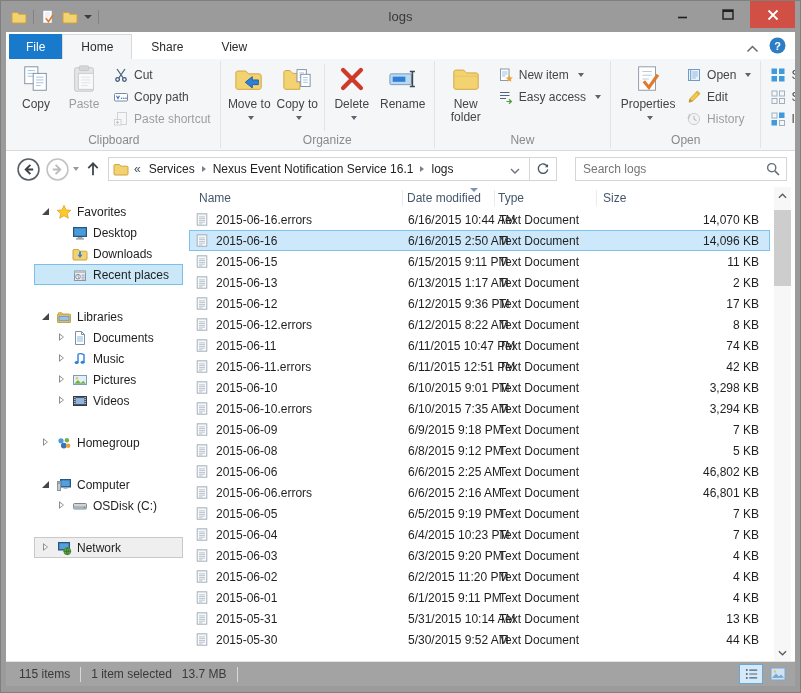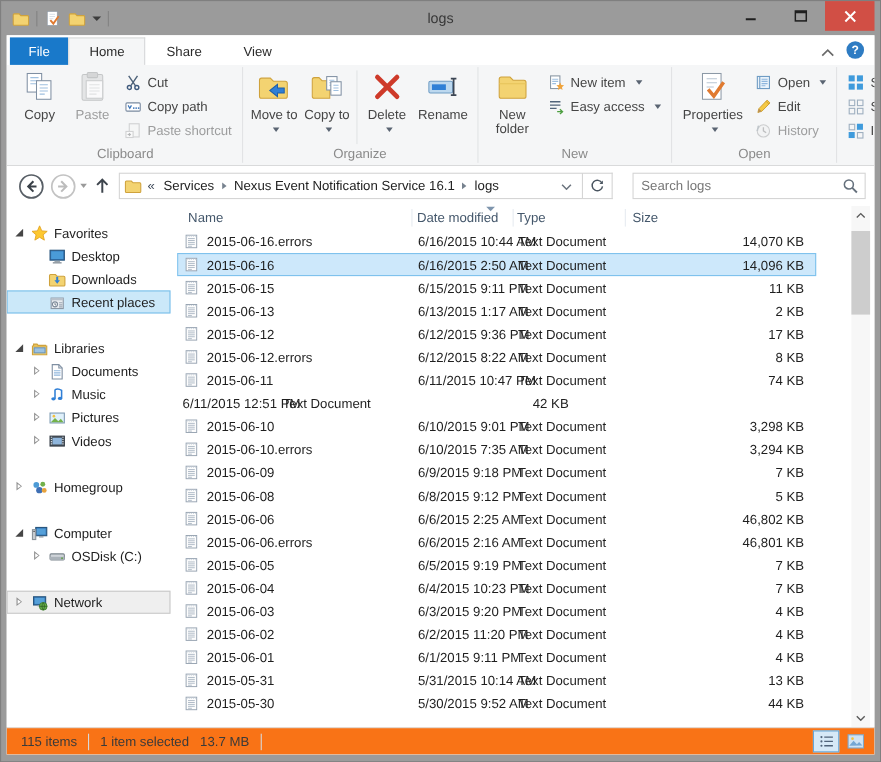--- a/index.html
+++ b/index.html
@@ -49,21 +49,21 @@
   .crumb-ovf{padding:0 2px 0 5px;font-size:12px;color:#3f4a5a;}
   .csep{width:0;height:0;border-left:4px solid #77828f;border-top:3.5px solid transparent;border-bottom:3.5px solid transparent;margin:0 1px;flex:none;}
   .addr-caret{margin-left:auto;padding:0 5px;}
   .refresh-btn{width:27px;height:24px;border:1px solid #d5d5d5;border-left:none;display:flex;align-items:center;justify-content:center;flex:none;}
   .search-box{width:212px;height:24px;border:1px solid #d5d5d5;background:#fff;margin-left:18px;display:flex;align-items:center;flex:none;}
   .search-box input{flex:1;min-width:0;border:none;outline:none;font-size:12px;padding-left:7px;color:#333;font-family:inherit;background:transparent;}
   .search-box input::placeholder{color:#767676;opacity:1;}
   .search-box .i16{margin-right:5px;}
   
   .main{flex:1;display:flex;position:relative;background:#fff;overflow:hidden;}
-  .nav{width:155px;flex:none;padding-top:14px;}
+  .nav{width:155px;flex:none;padding-top:14px;margin-left:28px;}
   .nav-item{height:21px;display:flex;align-items:center;gap:4px;padding-left:6px;font-size:12px;color:#1e1e1e;margin-right:6px;border:1px solid transparent;}
   .nav-item.selected{background:#cbe8f9;border-color:#7cc0ea;}
   .nav-item.focused{background:#efefef;border-color:#c9c9c9;}
   .nav-item.spacer{visibility:hidden;}
   .exp{width:11px;height:11px;position:relative;flex:none;}
   .exp.collapsed::before{content:"";position:absolute;left:2px;top:1px;border-top:4.5px solid transparent;border-bottom:4.5px solid transparent;border-left:5.5px solid #8f8f8f;}
   .exp.collapsed::after{content:"";position:absolute;left:3px;top:3px;border-top:2.5px solid transparent;border-bottom:2.5px solid transparent;border-left:3.5px solid #fff;}
   .exp.expanded::before{content:"";position:absolute;left:1px;top:2px;border-bottom:7px solid #464646;border-left:7px solid transparent;}
   .nicon{width:17px;height:16px;flex:none;display:inline-flex;}
   .nicon svg{width:16px;height:16px;display:block;}
@@ -85,21 +85,21 @@
   .fic svg{width:14px;height:15px;display:block;}
   .c-date{flex:none;width:92px;padding-left:4px;white-space:nowrap;}
   .c-type{flex:none;width:102px;padding-left:3px;white-space:nowrap;}
   .c-size{flex:none;width:167px;text-align:right;padding-right:6px;white-space:nowrap;}
   
   .sb{position:absolute;right:4px;top:0;bottom:0;width:17px;background:#f7f7f7;}
   .sb-up{position:absolute;top:0;left:0;width:17px;height:17px;display:flex;align-items:center;justify-content:center;}
   .sb-down{position:absolute;bottom:0;left:0;width:17px;height:17px;display:flex;align-items:center;justify-content:center;}
   .sb-thumb{position:absolute;top:23px;left:0;width:17px;height:76px;background:#cdcdcd;}
   
-  .status{height:25px;flex:none;border-top:1px solid #e2e2e2;display:flex;align-items:center;padding-left:13px;font-size:12px;color:#3a3a3a;gap:10px;position:relative;background:#f97316;}
+  .status{height:25px;flex:none;border-top:1px solid #e2e2e2;display:flex;align-items:center;padding-left:13px;font-size:12px;color:#3a3a3a;gap:10px;position:relative;background:#a3a3a3;}
   .ssep{width:1px;height:15px;background:#d8d8d8;flex:none;}
   .view-toggles{position:absolute;right:5px;top:2px;display:flex;gap:3px;}
   .view-btn{width:24px;height:20px;display:flex;align-items:center;justify-content:center;border:1px solid transparent;}
   .view-btn.selected{background:#d6e9f7;border-color:#66a7d8;}
 </style>
 </head>
 <body>
 
 <div class="window">
 
@@ -781,20 +781,30 @@
                     </svg>
                   </span>
                   <span>2015-06-11</span>
                 </span>
                 <span class="c-date">6/11/2015 10:47 PM</span>
                 <span class="c-type">Text Document</span>
                 <span class="c-size">74 KB</span>
               </div>
 
               <div class="row">
+                <span class="c-name">
+                  <span class="fic">
+                    <svg viewBox="0 0 16 16">
+                      <rect x="2.5" y="1.5" width="11" height="13" fill="#fdfdfd" stroke="#98a4b2"></rect>
+                      <path d="M3 2.6h10" stroke="#c9d2dc" stroke-dasharray="1.2 1"></path>
+                      <path d="M4.5 5h7M4.5 7h7M4.5 9h7M4.5 11h7M4.5 13h4" stroke="#aeb9c6"></path>
+                    </svg>
+                  </span>
+                  <span>2015-06-11.errors</span>
+                </span>
                 <span class="c-date">6/11/2015 12:51 PM</span>
                 <span class="c-type">Text Document</span>
                 <span class="c-size">42 KB</span>
               </div>
 
               <div class="row">
                 <span class="c-name">
                   <span class="fic">
                     <svg viewBox="0 0 16 16">
                       <rect x="2.5" y="1.5" width="11" height="13" fill="#fdfdfd" stroke="#98a4b2"></rect>

